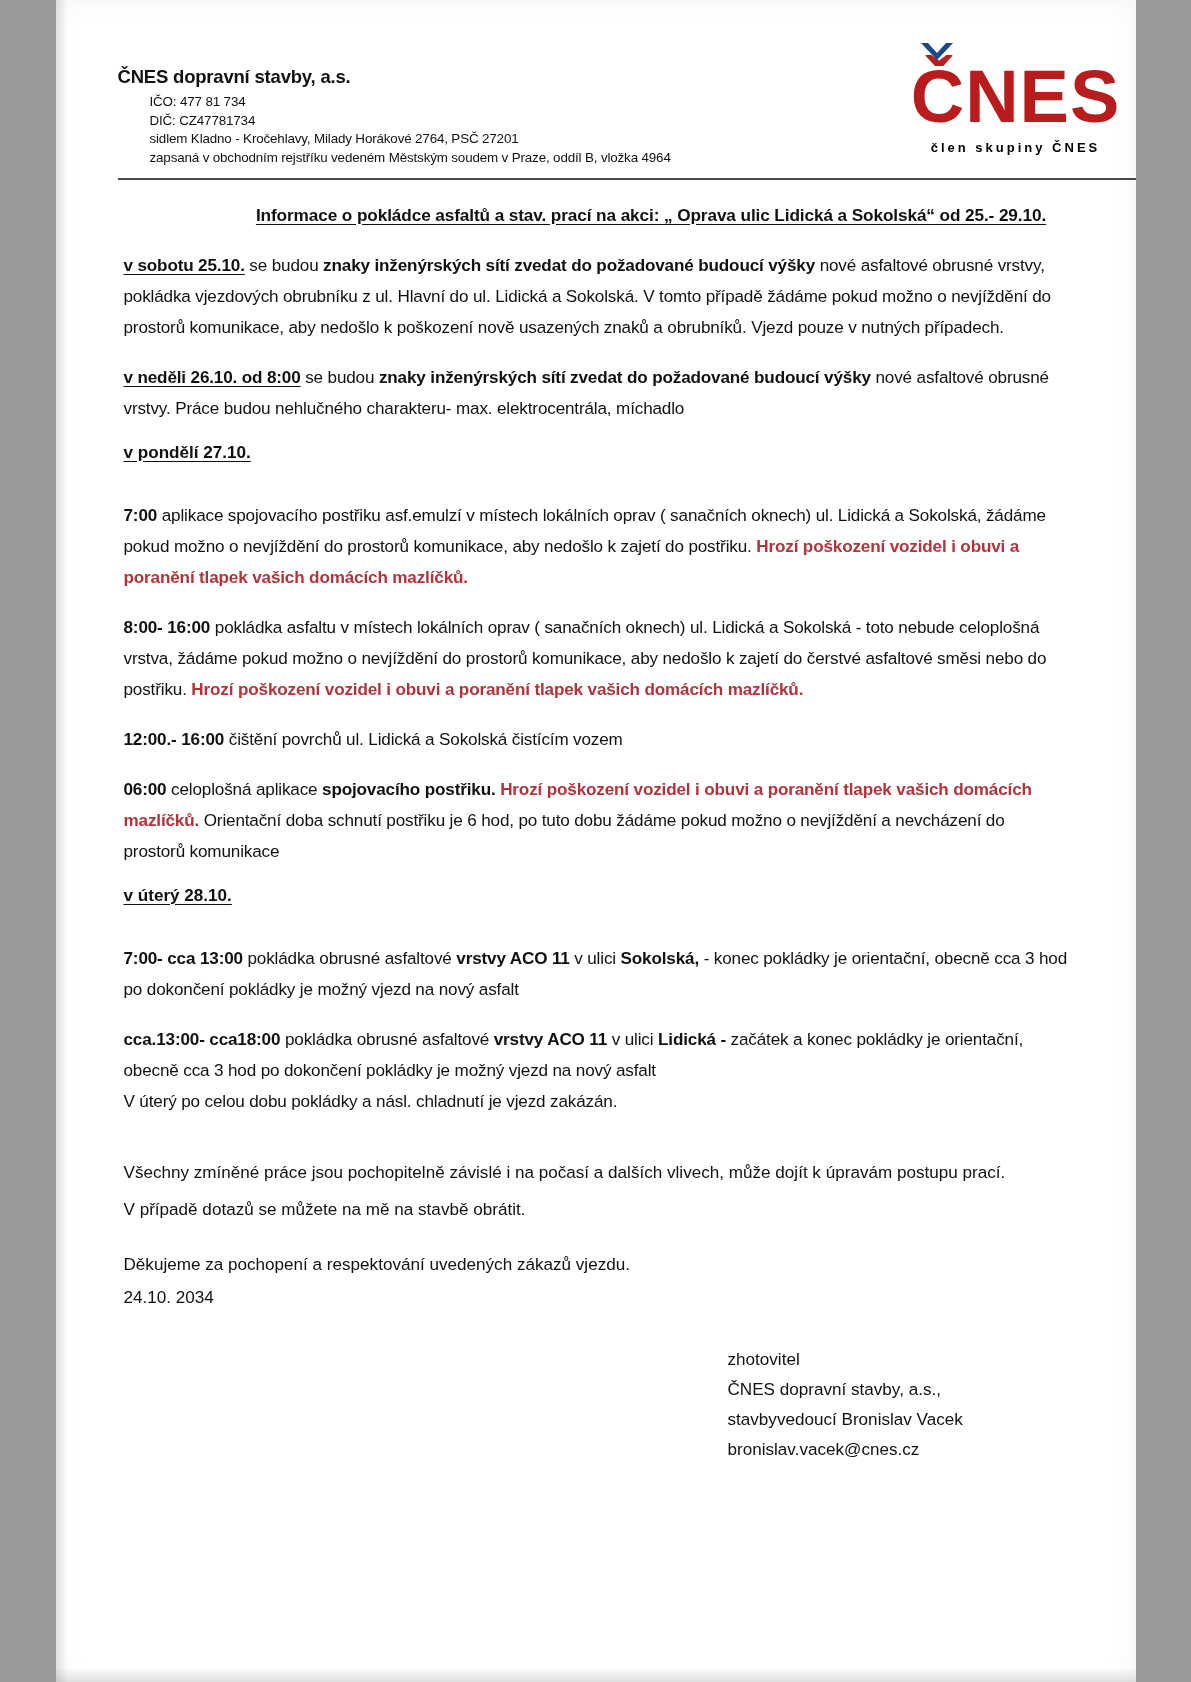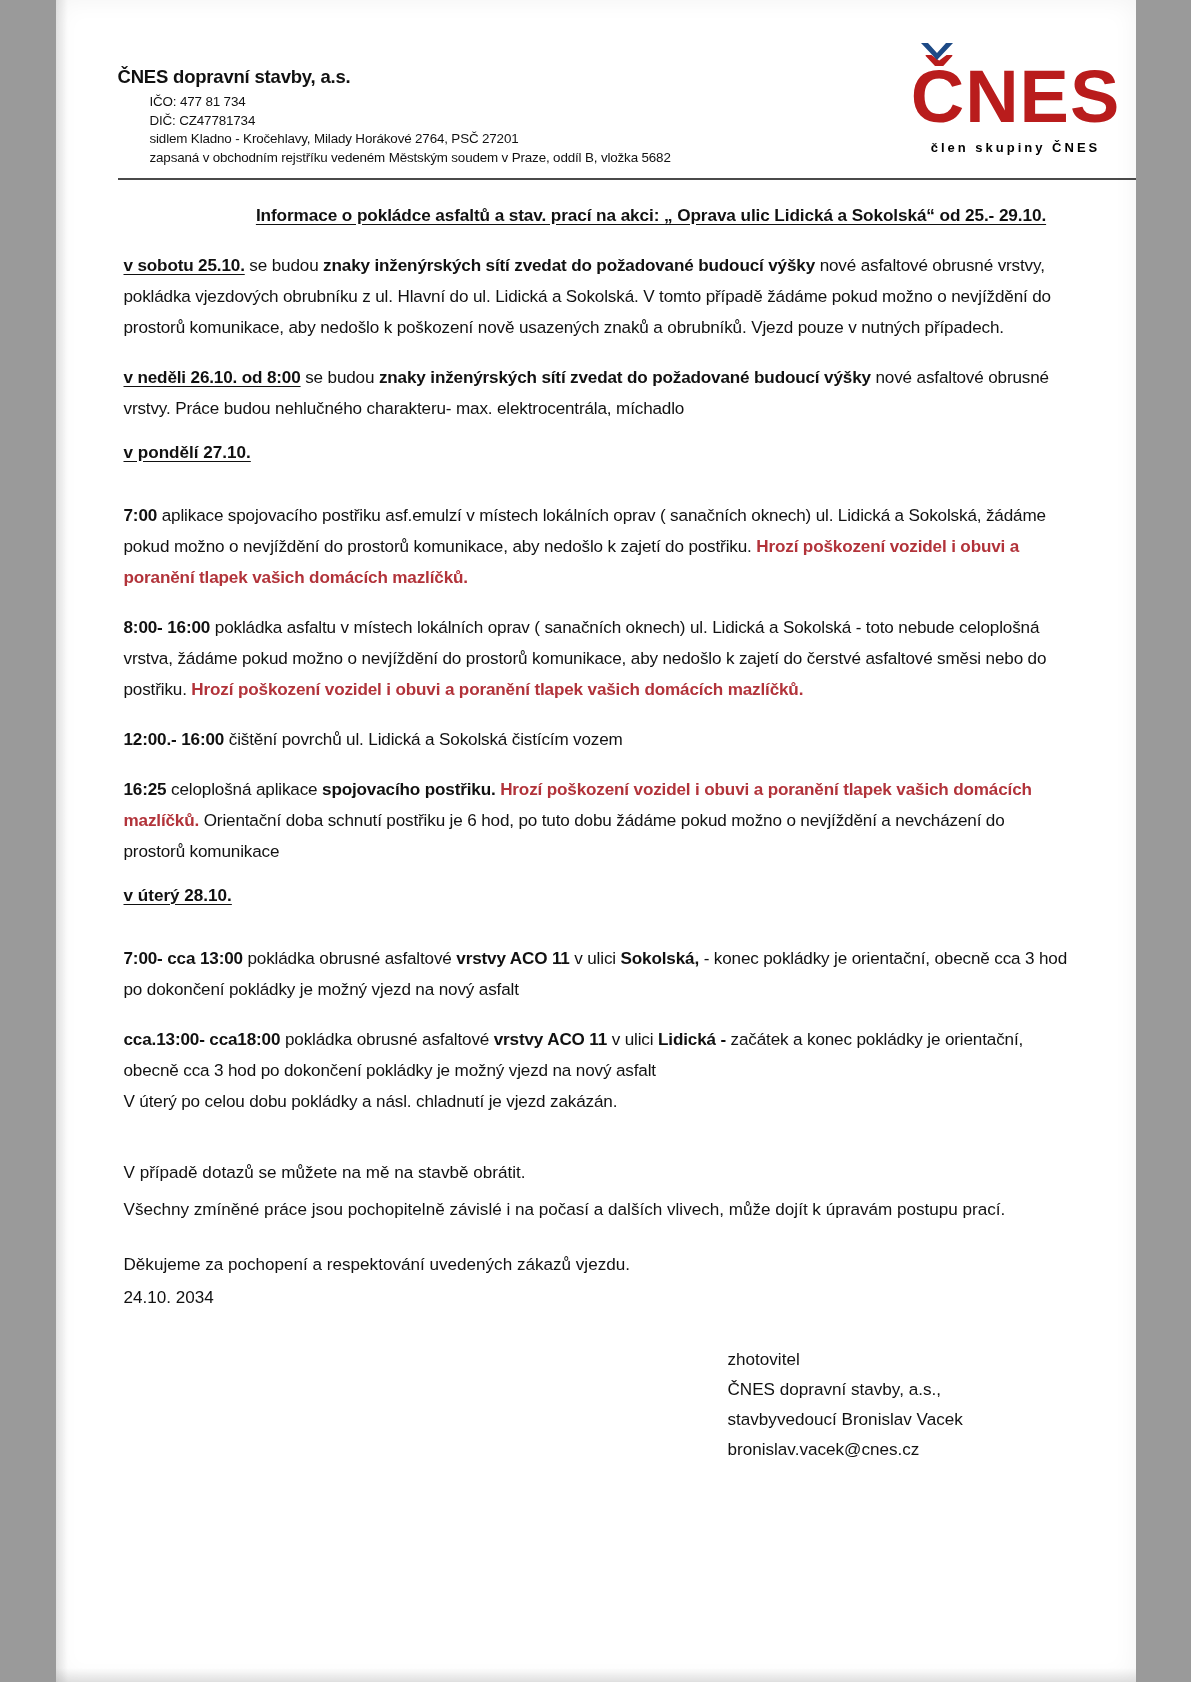--- a/index.html
+++ b/index.html
@@ -169,21 +169,21 @@
 <div class="page">
   <div class="scan-edge-left"></div>
   <div class="scan-edge-bottom"></div>
 
   <div class="header">
     <div class="company-block">
       <div class="company-name">ČNES dopravní stavby, a.s.</div>
       <div class="company-line">IČO: 477 81 734</div>
       <div class="company-line">DIČ: CZ47781734</div>
       <div class="company-line">sidlem Kladno - Kročehlavy, Milady Horákové 2764, PSČ 27201</div>
-      <div class="company-line">zapsaná v obchodním rejstříku vedeném Městským soudem v Praze, oddíl B, vložka 5682</div>
+      <div class="company-line">zapsaná v obchodním rejstříku vedeném Městským soudem v Praze, oddíl B, vložka 4964</div>
     </div>
 
     <div class="logo-block">
       <div class="logo-wordmark">
         <svg class="logo-caron" viewBox="0 0 34 20">
           <path d="M1,1 L17,18 L33,1 L26,1 L17,11 L8,1 Z" fill="#1d4a86"></path>
         </svg>
         <span>ČNES</span>
       </div>
       <div class="logo-sub">člen skupiny ČNES</div>
@@ -205,33 +205,33 @@
     <div class="heading-wrap">
       <span class="heading-day">v pondělí 27.10.</span>
     </div>
 
     <p class="para"><span class="b">7:00</span><span> aplikace spojovacího postřiku asf.emulzí v místech lokálních oprav ( sanačních oknech) ul. Lidická a Sokolská, žádáme pokud možno o nevjíždění do prostorů komunikace, aby nedošlo k zajetí do postřiku. </span><span class="red">Hrozí poškození vozidel i obuvi a poranění tlapek vašich domácích mazlíčků.</span></p>
 
     <p class="para"><span class="b">8:00- 16:00</span><span> pokládka asfaltu v místech lokálních oprav ( sanačních oknech) ul. Lidická a Sokolská - toto nebude celoplošná vrstva, žádáme pokud možno o nevjíždění do prostorů komunikace, aby nedošlo k zajetí do čerstvé asfaltové směsi nebo do postřiku. </span><span class="red">Hrozí poškození vozidel i obuvi a poranění tlapek vašich domácích mazlíčků.</span></p>
 
     <p class="para"><span class="b">12:00.- 16:00</span><span> čištění povrchů ul. Lidická a Sokolská čistícím vozem</span></p>
 
-    <p class="para"><span class="b">16:25</span><span> celoplošná aplikace </span><span class="b">spojovacího postřiku.</span><span class="red"> Hrozí poškození vozidel i obuvi a poranění tlapek vašich domácích mazlíčků.</span><span> Orientační doba schnutí postřiku je 6 hod, po tuto dobu žádáme pokud možno o nevjíždění a nevcházení do prostorů komunikace</span></p>
+    <p class="para"><span class="b">06:00</span><span> celoplošná aplikace </span><span class="b">spojovacího postřiku.</span><span class="red"> Hrozí poškození vozidel i obuvi a poranění tlapek vašich domácích mazlíčků.</span><span> Orientační doba schnutí postřiku je 6 hod, po tuto dobu žádáme pokud možno o nevjíždění a nevcházení do prostorů komunikace</span></p>
 
     <div class="heading-wrap">
       <span class="heading-day">v úterý 28.10.</span>
     </div>
 
     <p class="para"><span class="b">7:00- cca 13:00</span><span> pokládka obrusné asfaltové </span><span class="b">vrstvy ACO 11</span><span> v ulici </span><span class="b">Sokolská,</span><span> -  konec pokládky je orientační, obecně cca 3 hod po dokončení pokládky  je možný vjezd na nový asfalt</span></p>
 
     <p class="para tight"><span class="b">cca.13:00- cca18:00</span><span>  pokládka obrusné asfaltové </span><span class="b">vrstvy ACO 11</span><span> v ulici </span><span class="b">Lidická -</span><span> začátek a konec pokládky je orientační, obecně cca 3 hod po dokončení pokládky je možný vjezd na nový asfalt</span><br><span>V úterý po celou dobu pokládky a násl. chladnutí je vjezd zakázán.</span></p>
 
     <div class="closing">
+      <p>Všechny zmíněné práce jsou pochopitelně závislé i na počasí a dalších vlivech, může dojít k úpravám postupu prací.</p>
       <p>V případě dotazů se můžete na mě na stavbě obrátit.</p>
-      <p>Všechny zmíněné práce jsou pochopitelně závislé i na počasí a dalších vlivech, může dojít k úpravám postupu prací.</p>
       <p class="gap">Děkujeme za pochopení a respektování uvedených zákazů vjezdu.</p>
     </div>
   </div>
 
   <div class="date-line">24.10. 2034</div>
 
   <div class="signature">
     <div>zhotovitel</div>
     <div>ČNES dopravní stavby, a.s.,</div>
     <div>stavbyvedoucí Bronislav Vacek</div>

